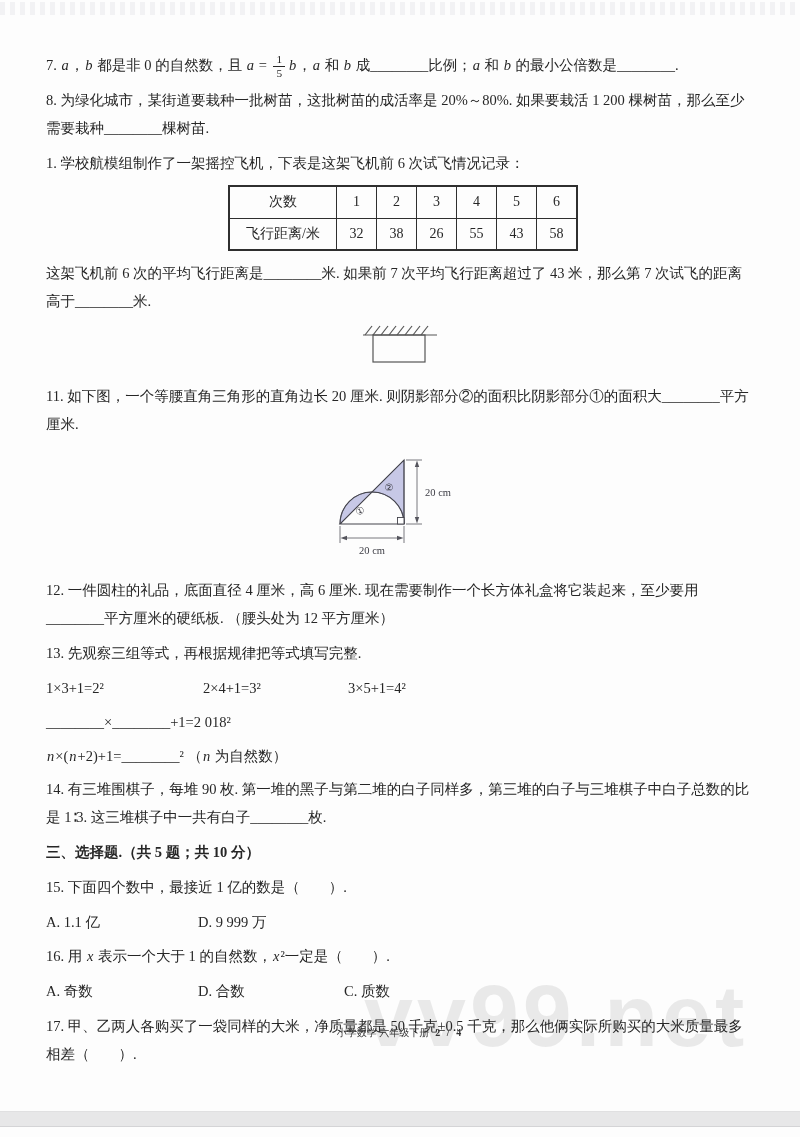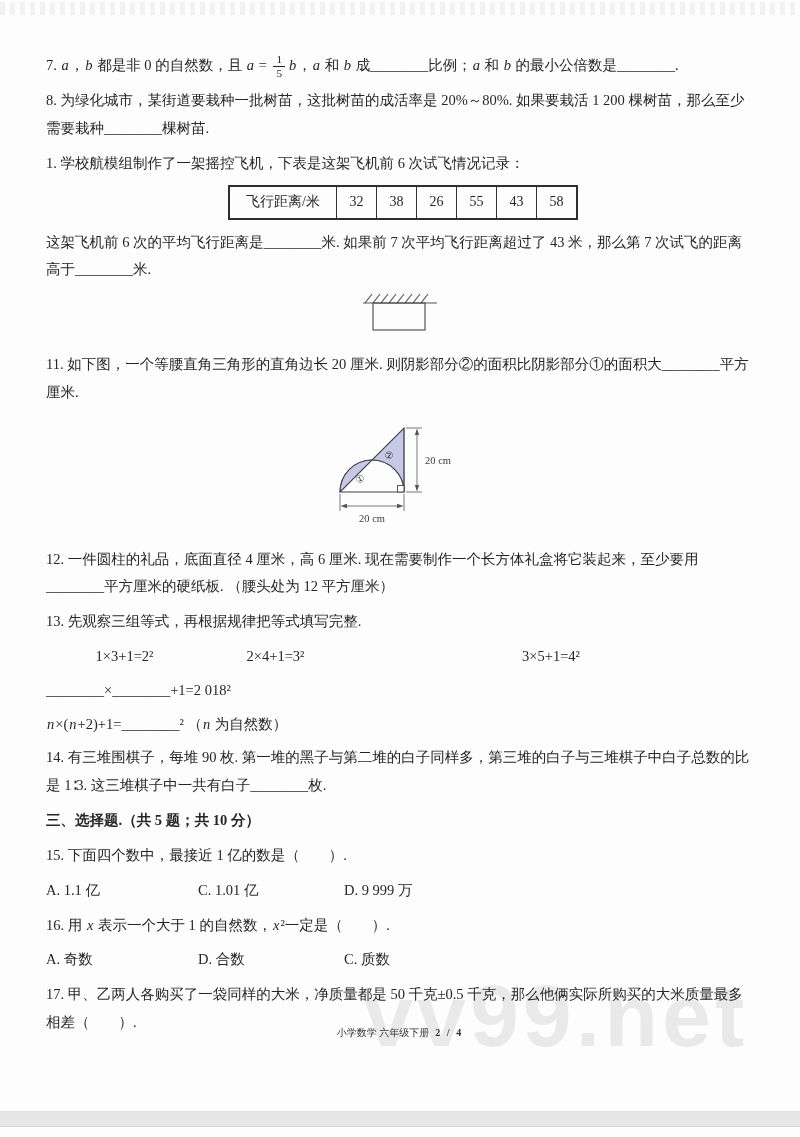--- a/index.html
+++ b/index.html
@@ -30,21 +30,21 @@
   .frac .num{display:block;border-bottom:1px solid #262626;padding:0 3px;}
   .frac .den{display:block;padding:0 3px;}
   table.flight{border-collapse:collapse;border:2px solid #2f2f2f;
         margin:2px 0 9px 182px;}
   table.flight td{border:1px solid #2f2f2f;text-align:center;
         font-size:14px;padding:2px 0;height:24px;}
   table.flight td.hd{width:106px;}
   table.flight td.c{width:39px;}
   .fig{text-align:center;margin:2px 0 8px 0;}
   .fig svg{overflow:visible;}
-  .eq-row{display:grid;grid-template-columns:157px 145px 1fr;margin:2px 0 6px 0;text-align:center;}
+  .eq-row{display:grid;grid-template-columns:157px 145px 1fr;margin:2px 0 6px 0;}
   p.eq{margin:2px 0 6px 0;}
   .sec{font-weight:700;}
   .opts{display:grid;grid-template-columns:152px 146px 140px 1fr;margin:0 0 7px 0;}
   .footer{
     position:absolute;left:0;right:0;top:1026px;z-index:1;
     text-align:center;font-size:10px;color:#333;
   }
   .footer b{padding-left:6px;letter-spacing:2px;}
   .page-gap{
     position:absolute;left:0;top:1111px;width:800px;height:14px;z-index:2;
@@ -61,20 +61,29 @@
 <div class="page">
 
   <p><span>7. </span><span class="v">a</span><span>，</span><span class="v">b</span><span> 都是非 0 的自然数，且 </span><span class="v">a</span><span> = </span><span class="frac"><span class="num">1</span><span class="den">5</span></span><span class="v">b</span><span>，</span><span class="v">a</span><span> 和 </span><span class="v">b</span><span> 成________比例；</span><span class="v">a</span><span> 和 </span><span class="v">b</span><span> 的最小公倍数是________.</span></p>
 
   <p>8. 为绿化城市，某街道要栽种一批树苗，这批树苗的成活率是 20%～80%. 如果要栽活 1 200 棵树苗，那么至少需要栽种________棵树苗.</p>
 
   <p>1. 学校航模组制作了一架摇控飞机，下表是这架飞机前 6 次试飞情况记录：</p>
 
   <table class="flight">
     <tbody>
+        <tr>
+      <td class="hd">次数</td>
+      <td class="c">1</td>
+      <td class="c">2</td>
+      <td class="c">3</td>
+      <td class="c">4</td>
+      <td class="c">5</td>
+      <td class="c">6</td>
+    </tr>
     <tr>
       <td class="hd">飞行距离/米</td>
       <td class="c">32</td>
       <td class="c">38</td>
       <td class="c">26</td>
       <td class="c">55</td>
       <td class="c">43</td>
       <td class="c">58</td>
     </tr>
   </tbody>
@@ -152,21 +161,20 @@
 
   <p class="eq"><span class="v">n</span><span>×(</span><span class="v">n</span><span>+2)+1=________</span><span>² </span><span>（</span><span class="v">n</span><span> 为自然数）</span></p>
 
   <p>14. 有三堆围棋子，每堆 90 枚. 第一堆的黑子与第二堆的白子同样多，第三堆的白子与三堆棋子中白子总数的比是 1∶3. 这三堆棋子中一共有白子________枚.</p>
 
   <p class="sec">三、选择题.（共 5 题；共 10 分）</p>
 
   <p>15. 下面四个数中，最接近 1 亿的数是（　　）.</p>
   <div class="opts">
     <span>A. 1.1 亿</span>
-    <span>C. 1.01 亿</span>
     <span>D. 9 999 万</span>
   </div>
 
   <p><span>16. 用 </span><span class="v">x</span><span> 表示一个大于 1 的自然数，</span><span class="v">x</span><span>²一定是（　　）.</span></p>
   <div class="opts">
     <span>A. 奇数</span>
     <span>D. 合数</span>
     <span>C. 质数</span>
   </div>
 

